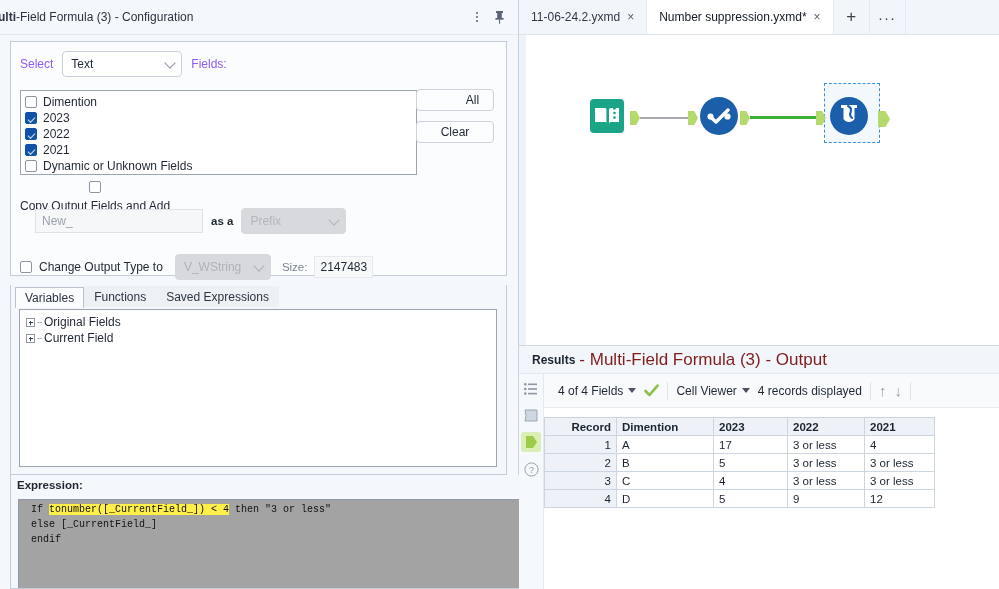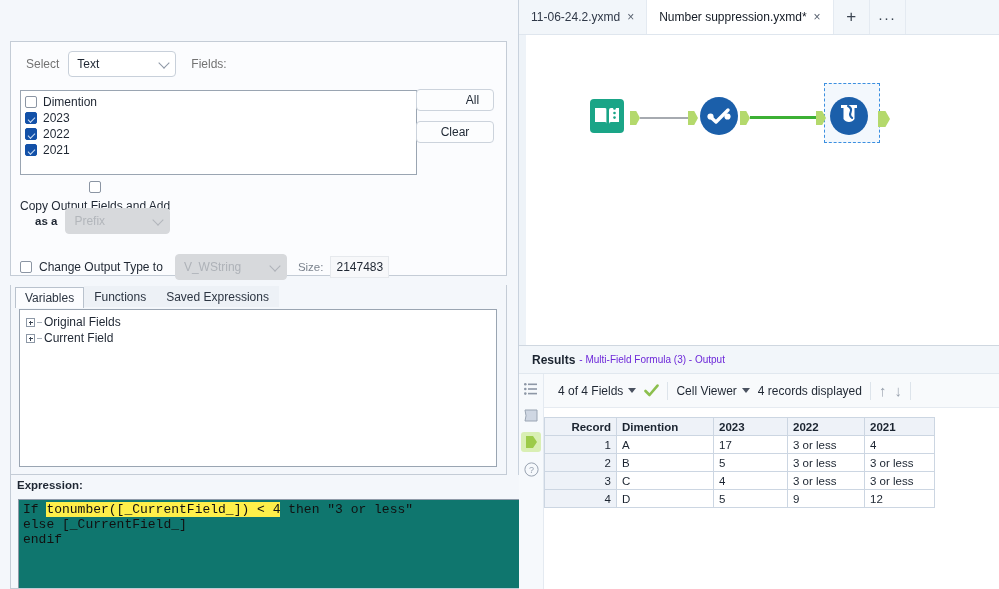--- a/index.html
+++ b/index.html
@@ -39,32 +39,32 @@
 
   
   #field-card {
     position: absolute; left: 10px; top: 41px; width: 497px; height: 235px;
     background: #fbfcfe; border: 1px solid #c4ccd6;
   }
   #select-row {
     display: flex; align-items: center; gap: 9px;
     padding: 9px 0 0 9px;
   }
-  .lbl { font-size: 12px; color: #737373; margin-left: 6px; }
+  .lbl { font-size: 12px; color: #8b5cf6; }
   .dropdown {
     position: relative; height: 26px; border: 1px solid #c8d0da; border-radius: 4px;
     background: #fff; display: flex; align-items: center; padding: 0 24px 0 8px;
     font-size: 12px; color: #1f2733; cursor: pointer;
   }
   .dropdown .chev {
     position: absolute; right: 7px; top: 50%; margin-top: -2px;
     width: 8px; height: 8px; border-right: 1.4px solid #8d97a5; border-bottom: 1.4px solid #8d97a5;
     transform: translateY(-3px) rotate(45deg);
   }
-  #dd-select { width: 108px; }
+  #dd-select { width: 120px; }
 
   #fields-box {
     position: absolute; left: 9px; top: 48px; width: 397px; height: 85px;
     background: #ffffff; border: 1px solid #9aa5b2; padding: 3px 0 0 4px;
   }
   .chk-row { display: flex; align-items: center; gap: 6px; height: 16px; }
   .cb {
     width: 12px; height: 12px; border: 1px solid #8b95a3; border-radius: 2px;
     background: #fff; flex: none; position: relative;
   }
@@ -96,21 +96,21 @@
   #newname-row .asa { font-weight: bold; font-size: 11.5px; color: #1f2733; }
   #dd-prefix {
     width: 105px; background: #d7d9dc; border-color: #d7d9dc; color: #b2b6bb;
   }
   #dd-prefix .chev { border-color: #b2b6bb; }
 
   #type-row {
     position: absolute; left: 9px; top: 212px; display: flex; align-items: center; gap: 7px;
   }
   #dd-type {
-    width: 112px; background: #d7d9dc; border-color: #d7d9dc; color: #aeb2b8;
+    width: 96px; background: #d7d9dc; border-color: #d7d9dc; color: #aeb2b8;
     margin-left: 5px;
   }
   #dd-type .chev { border-color: #aeb2b8; }
   .size-lbl { color: #7b838e; font-size: 11.5px; margin-left: 4px; }
   #size-val {
     height: 22px; min-width: 58px; border: 1px solid #e6e9ed; background: #f7f8fa;
     font-size: 12px; display: flex; align-items: center; padding: 0 5px; color: #1f2733;
   }
 
   
@@ -142,23 +142,23 @@
   .exp::after { left: 3px; top: 2px; width: 1px; height: 4px; }
   .tree-dash { width: 5px; height: 1px; background: #a9b2bd; }
   .tree-row span.tl { font-size: 12px; color: #1f2733; }
 
   
   #expr-wrap { position: absolute; left: 10px; top: 475px; width: 553px; bottom: 0;
                background: #f4f7fb; border: 1px solid #c4ccd6; border-top: none; }
   #expr-label { font-size: 11.5px; font-weight: bold; color: #1f2733; padding: 4px 0 4px 6px; }
   #expr-box {
     position: absolute; left: 7px; top: 24px; right: 8px; bottom: 0;
-    background: #0f766e; border: 1px solid #8f9aa8; border-bottom: none;
-    font-family: "Liberation Mono", monospace; font-size: 13px;
-    line-height: 15px; color: #111; padding: 2px 4px;
+    background: #a3a3a3; border: 1px solid #8f9aa8; border-bottom: none;
+    font-family: "Liberation Mono", monospace; font-size: 10px;
+    line-height: 15px; color: #111; padding: 2px 12px;
     white-space: pre; overflow: hidden;
   }
   .hl { background: #ffef4a; }
 
   
   #right { position: absolute; left: 519px; top: 0; width: 480px; height: 589px; background: #fff; }
 
   #tabbar {
     height: 35px; background: #f2f6fa; display: flex; align-items: stretch;
     border-bottom: 1px solid #dfe6ee;
@@ -195,21 +195,21 @@
     position: absolute; border: 1px dashed #3b8fe0; background: rgba(59,143,224,0.06);
   }
 
   
   #results { position: absolute; left: 0; top: 346px; right: 0; bottom: 0; background: #fff; }
   #results-header {
     height: 28px; background: #f2f6fa; display: flex; align-items: center;
     padding-left: 13px; border-bottom: 1px solid #e1e8ef;
   }
   #results-header .rt { font-size: 12px; font-weight: bold; color: #1b2430; }
-  #results-header .rs { font-size: 10px; color: #6d28d9; margin-left: 4px; }
+  #results-header .rs { font-size: 17px; color: #7f1d1d; margin-left: 4px; }
   #results-rail {
     position: absolute; left: 0; top: 28px; width: 25px; bottom: 0;
     background: #f6f9fc; border-right: 1px solid #e4eaf1;
     display: flex; flex-direction: column; align-items: center; padding-top: 6px; gap: 8px;
   }
   .rail-ico { width: 18px; height: 18px; display: flex; align-items: center; justify-content: center; cursor: pointer; }
   #results-toolbar {
     position: absolute; left: 25px; top: 28px; right: 0; height: 34px;
     background: #f8fafc; border-bottom: 1px solid #e6ebf1;
     display: flex; align-items: center; gap: 8px; padding-left: 14px;
@@ -226,20 +226,38 @@
   td.num { background: #eef2f8; text-align: right; }
   td.val { background: #fff; }
 </style>
 </head>
 <body>
 
 <div id="app">
 
   <div id="config-panel">
 
+    <div id="config-header">
+      <div id="config-title"><b>ulti</b><span>-Field Formula (3) - Configuration</span></div>
+      <div class="hdr-btn">
+        <span class="kebab">
+            <i></i>
+            <i></i>
+            <i></i>
+          </span>
+      </div>
+      <div class="hdr-btn">
+        <svg width="13" height="14" viewBox="0 0 13 14">
+          <rect x="3" y="1" width="7" height="2" fill="#5a6474"></rect>
+          <rect x="4.2" y="3" width="4.6" height="5" fill="#5a6474"></rect>
+          <rect x="2.4" y="8" width="8.2" height="1.7" fill="#5a6474"></rect>
+          <rect x="6" y="9.7" width="1.1" height="4" fill="#5a6474"></rect>
+        </svg>
+      </div>
+    </div>
 
     <div id="field-card">
       <div id="select-row">
         <span class="lbl">Select</span>
         <div class="dropdown" id="dd-select">
           <span>Text</span>
           <span class="chev"></span>
         </div>
         <span class="lbl">Fields:</span>
       </div>
@@ -254,31 +272,36 @@
           <span>2023</span>
         </div>
         <div class="chk-row">
           <span class="cb on"></span>
           <span>2022</span>
         </div>
         <div class="chk-row">
           <span class="cb on"></span>
           <span>2021</span>
         </div>
+        <div class="chk-row">
+          <span class="cb"></span>
+          <span>Dynamic or Unknown Fields</span>
+        </div>
       </div>
 
       <div class="side-btn" id="btn-all">All</div>
       <div class="side-btn" id="btn-clear">Clear</div>
 
       <div class="chk-row" id="copy-row">
         <span class="cb"></span>
         <span>Copy Output Fields and Add</span>
       </div>
 
       <div id="newname-row">
+        <div id="new-input">New_</div>
         <span class="asa">as a</span>
         <div class="dropdown" id="dd-prefix">
           <span>Prefix</span>
           <span class="chev"></span>
         </div>
       </div>
 
       <div id="type-row">
         <span class="cb"></span>
         <span>Change Output Type to</span>

